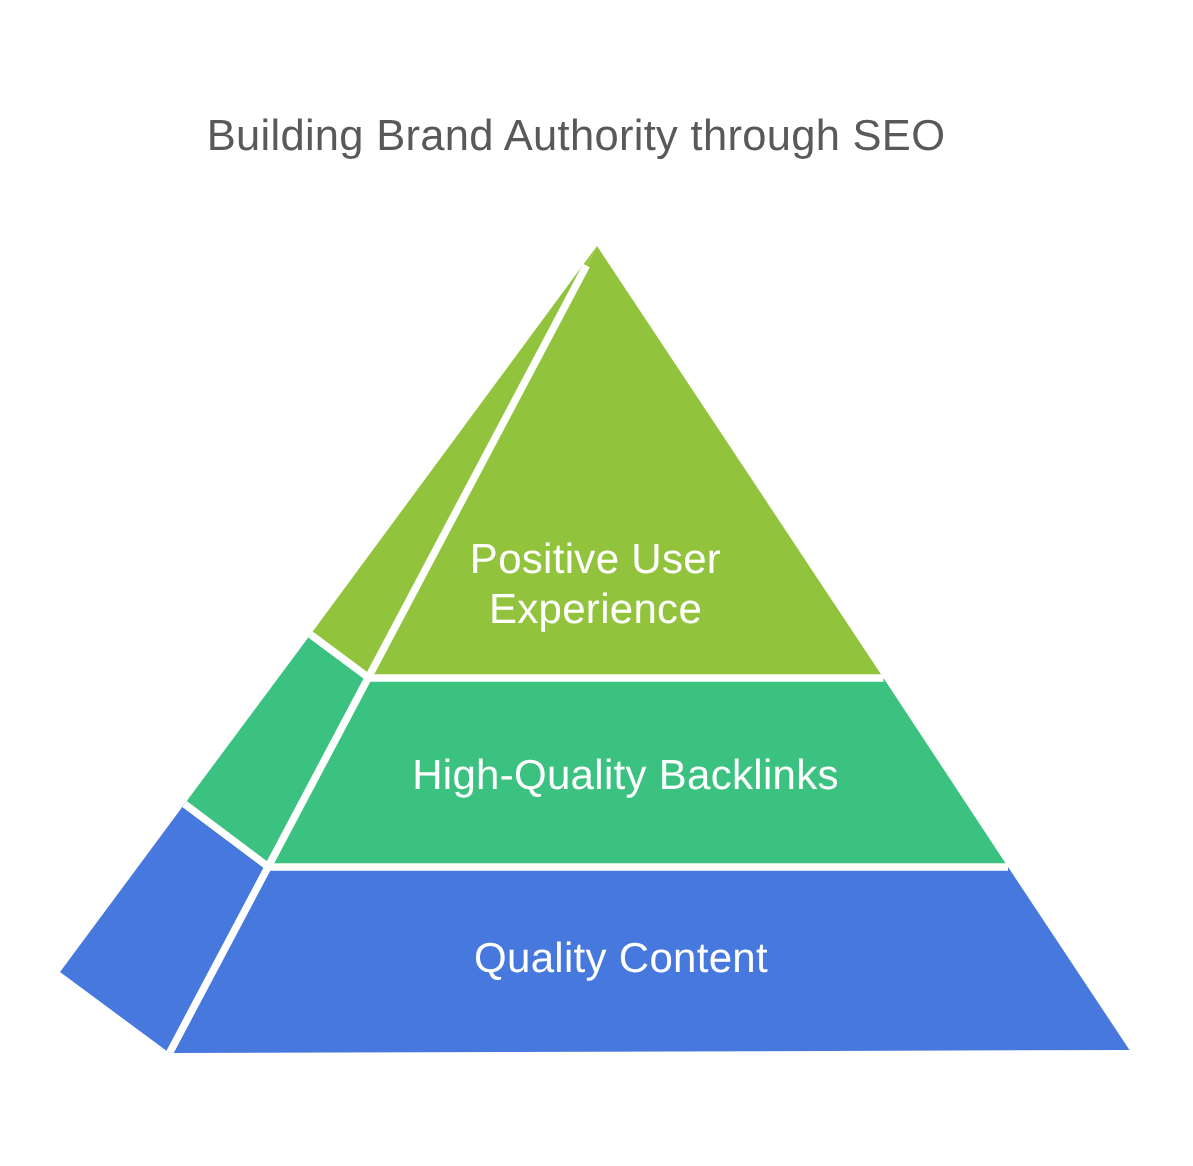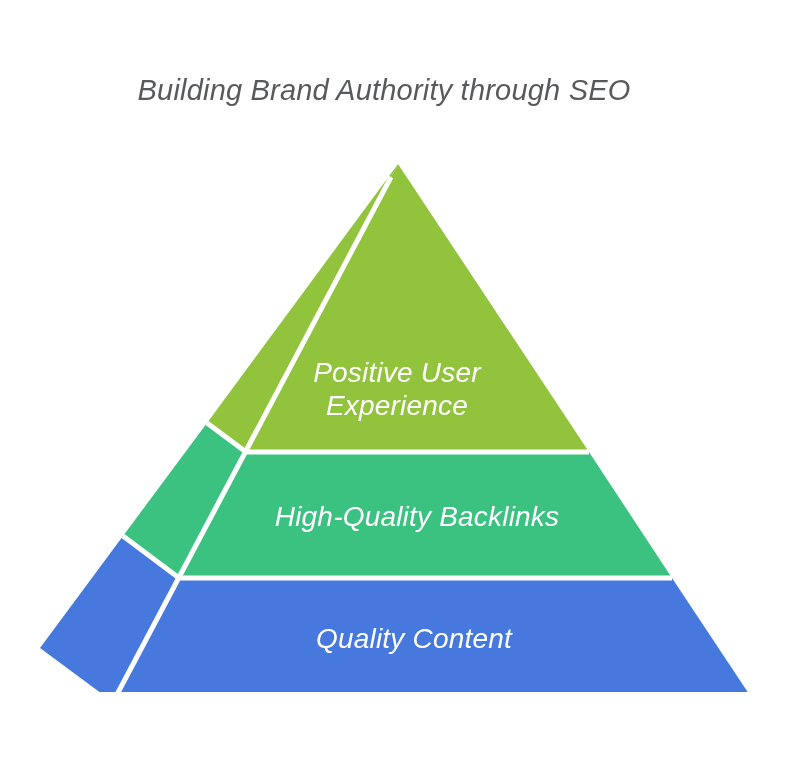--- a/index.html
+++ b/index.html
@@ -3,25 +3,24 @@
 <meta charset="utf-8">
 <style>
   html, body {
     margin: 0;
     padding: 0;
     background: #ffffff;
   }
   .stage {
     position: relative;
     width: 795px;
-    height: 692px;
+    height: 777px;
     background: #ffffff;
     overflow: hidden;
     font-family: "Liberation Sans", sans-serif;
-    font-style: italic;
   }
   svg { display: block; }
   .title-text {
     font-family: "Liberation Sans", sans-serif;
     font-size: 29px;
     font-weight: 400;
     letter-spacing: 0.2px;
   }
   .level-label {
     font-family: "Liberation Sans", sans-serif;

